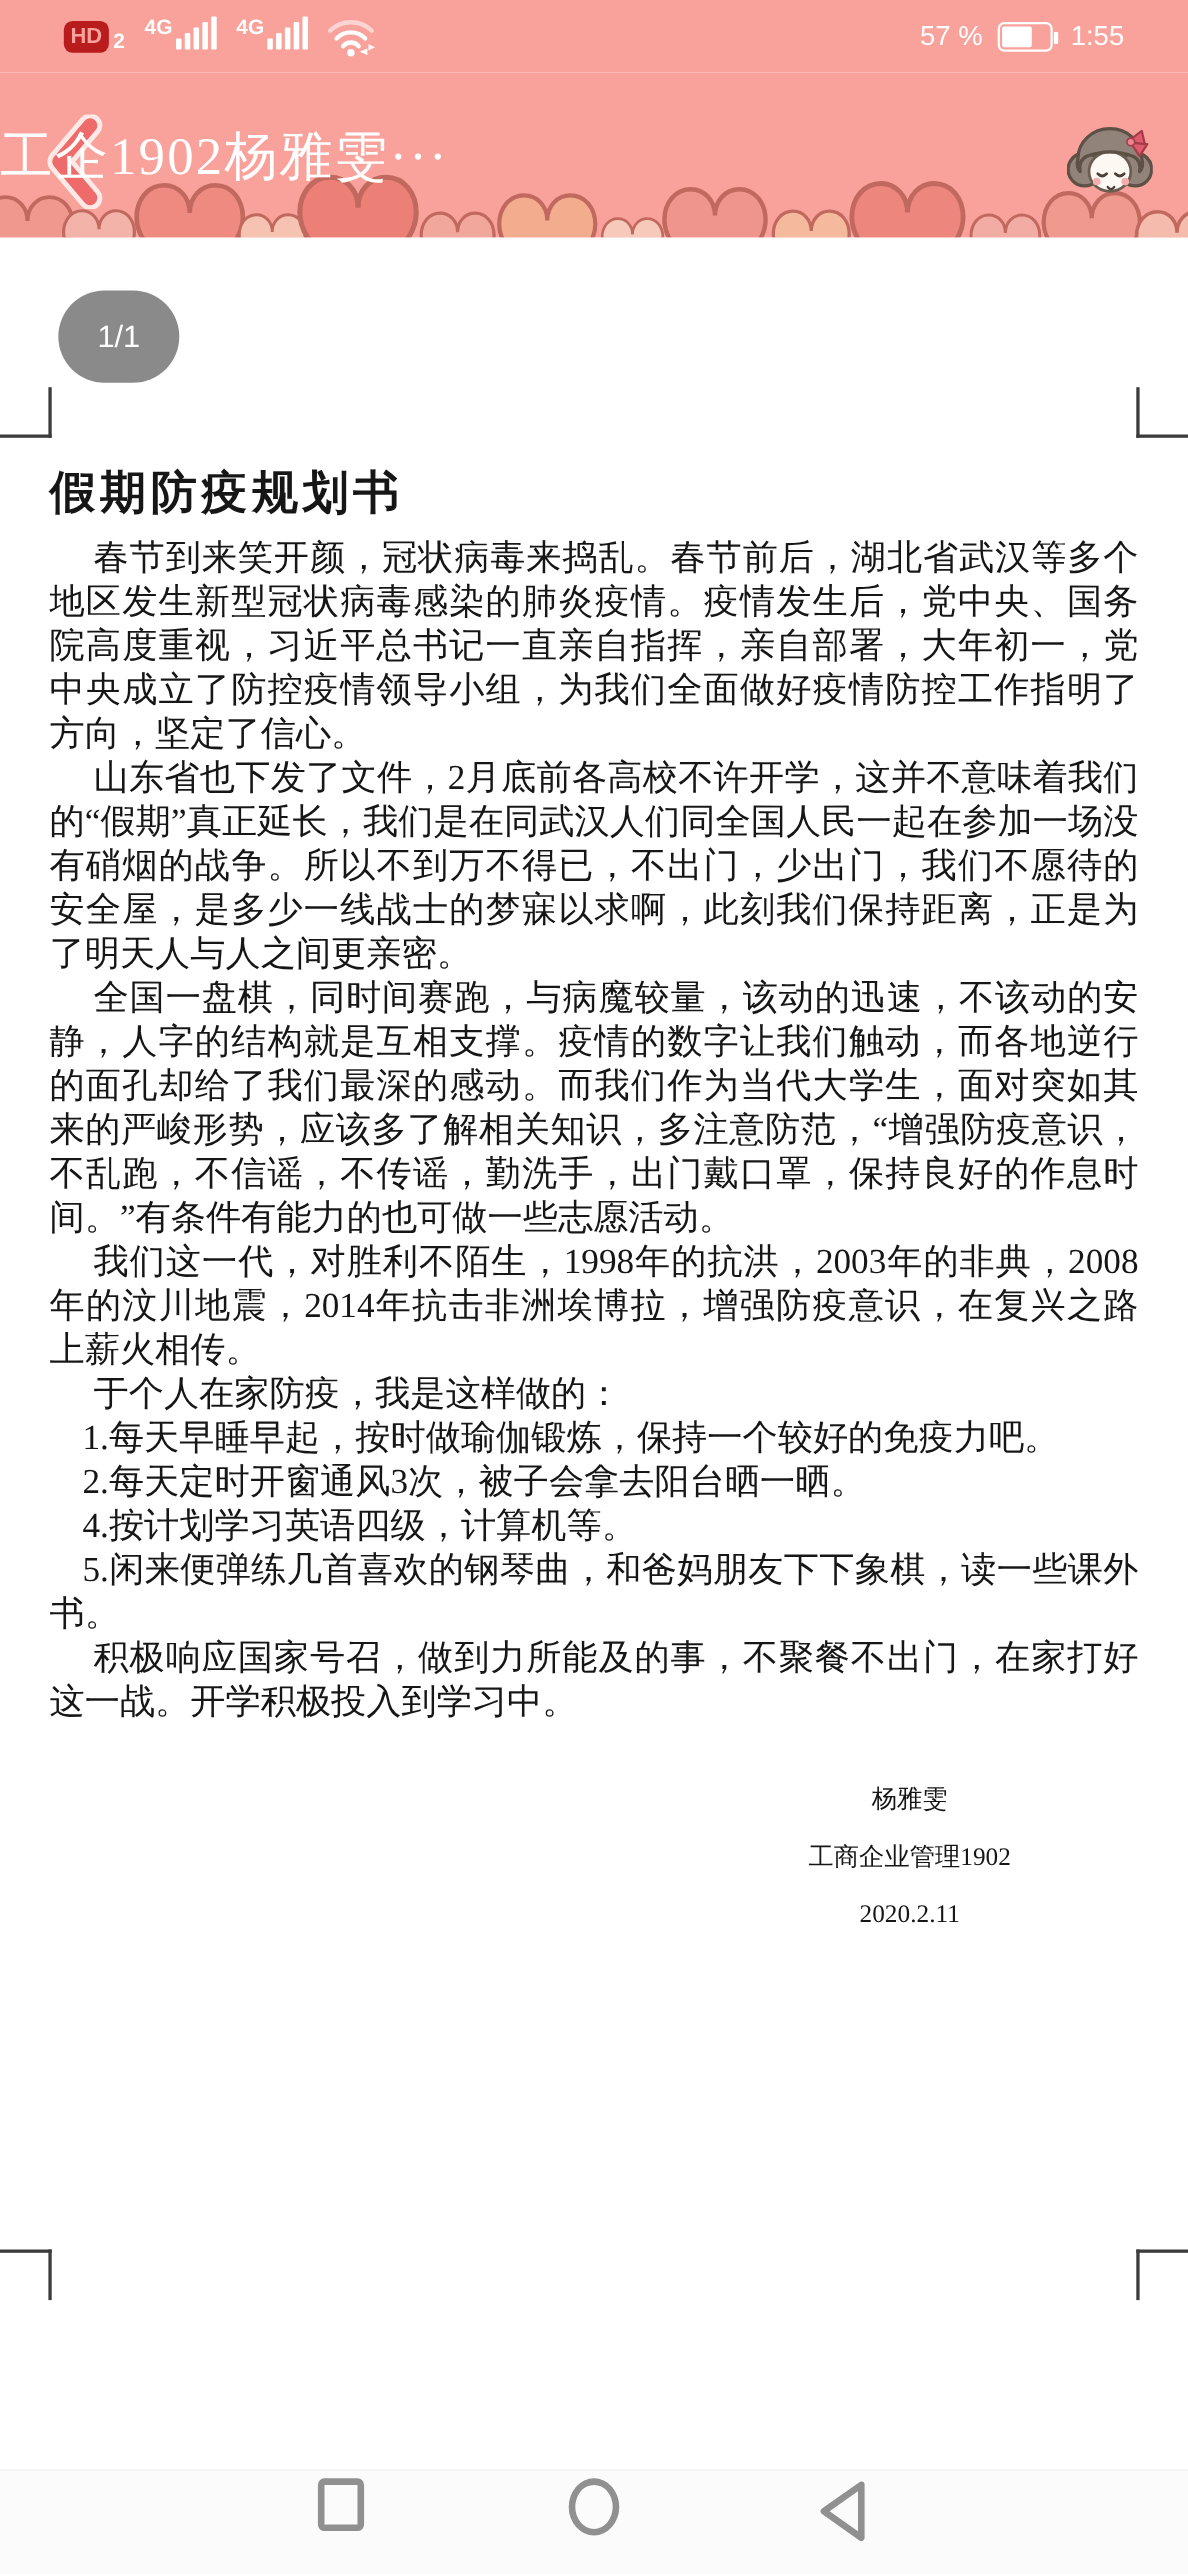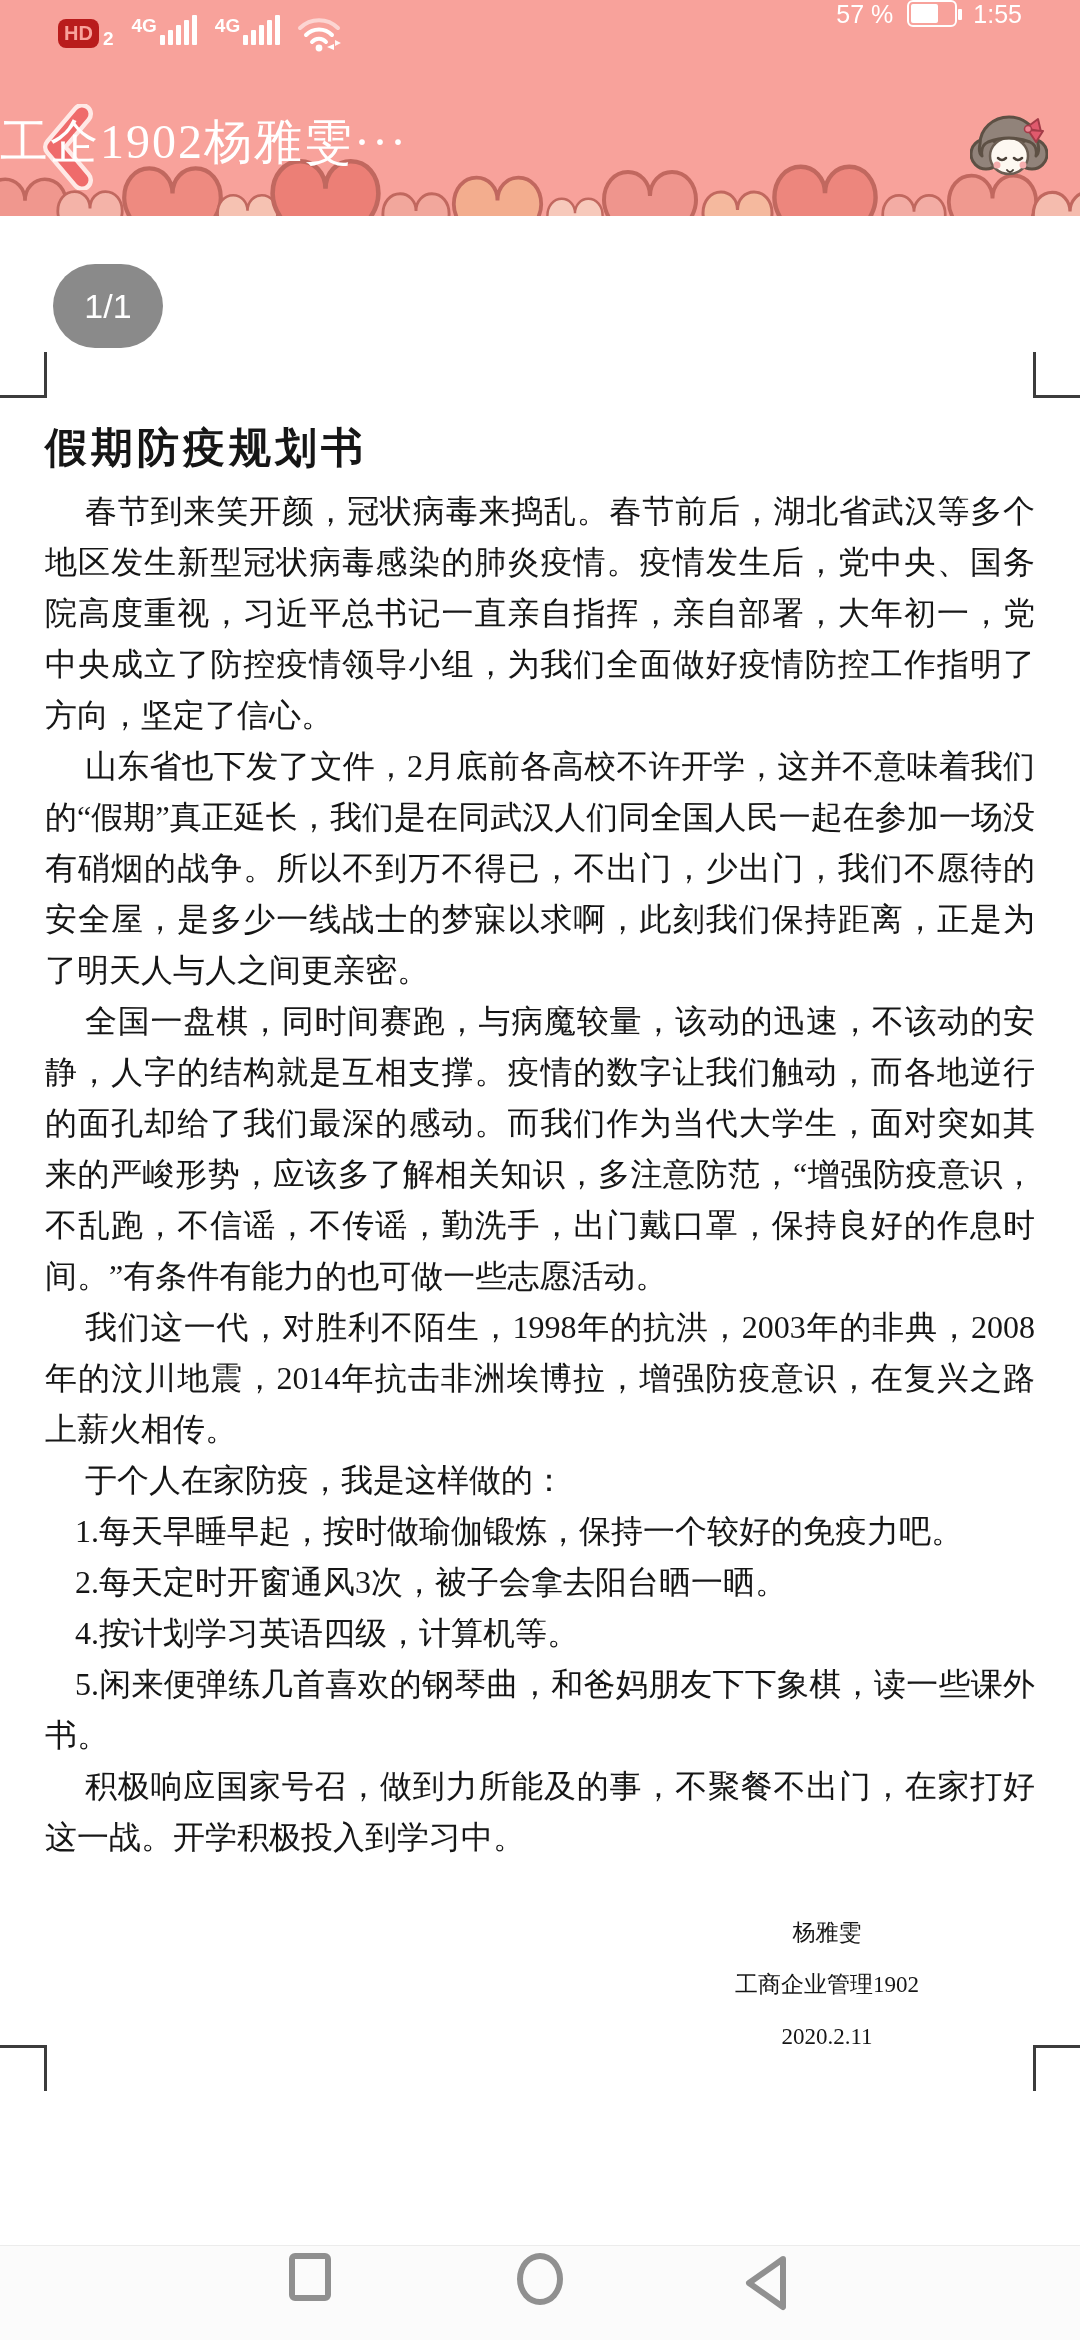--- a/index.html
+++ b/index.html
@@ -9,45 +9,45 @@
 
   
   .status-bar { position:absolute; left:0; top:0; width:1080px; height:66px; background:#f8a29b; color:#ffffff; }
   .sb-left { position:absolute; left:58px; top:0; height:66px; display:flex; align-items:center; gap:10px; }
   .hd-badge { background:#b91c1c; color:#f8a29b; font-weight:bold; font-size:20px; border-radius:8px; padding:3px 6px; letter-spacing:0; }
   .hd-sub { color:#ffffff; font-weight:bold; font-size:19px; margin-left:-6px; margin-top:12px; }
   .net-group { display:flex; align-items:flex-end; gap:3px; margin-left:8px; }
   .net-label { font-size:19px; font-weight:bold; margin-bottom:14px; }
   .bars { display:flex; align-items:flex-end; gap:3px; height:30px; margin-bottom:6px; }
   .bars i { display:block; width:5px; background:#ffffff; border-radius:1px; }
-  .sb-right { position:absolute; right:58px; top:0; height:66px; display:flex; gap:10px; }
+  .sb-right { position:absolute; right:58px; top:0; height:66px; display:flex; align-items:center; gap:10px; }
   .sb-text { font-size:25px; font-weight:normal; }
   .battery { position:relative; width:50px; height:27px; border:2px solid #ffffff; border-radius:6px; margin-left:4px; }
   .battery .fill { position:absolute; left:2px; top:2px; bottom:2px; width:57%; background:#ffffff; border-radius:2px; }
   .battery .cap { position:absolute; right:-7px; top:7px; width:4px; height:11px; background:#ffffff; border-radius:1px; }
 
   
   .header { position:absolute; left:0; top:66px; width:1080px; height:150px; background:#f8a29b; overflow:hidden; }
   .hearts { position:absolute; left:0; bottom:-4px; width:1080px; height:86px; }
   .back-btn { position:absolute; left:40px; top:38px; width:62px; height:86px; cursor:pointer; }
   .header-title { position:absolute; left:0; top:44px; width:1080px; text-align:left; color:#ffffff; font-size:48px; letter-spacing:2px; font-family:"Liberation Serif", serif; }
   .avatar { position:absolute; right:32px; top:40px; width:78px; height:84px; }
 
   
   .doc-view { position:absolute; left:0; top:216px; width:1080px; height:2029px; background:#ffffff; overflow:hidden; }
-  .page-badge { position:absolute; left:53px; top:48px; width:110px; height:84px; background:#8a8a8a; border-radius:42px; color:#ffffff; font-size:34px; display:flex; align-items:center; justify-content:center; }
+  .page-badge { position:absolute; left:53px; top:48px; width:110px; height:84px; background:#8a8a8a; border-radius:42px; color:#ffffff; font-size:28px; display:flex; align-items:center; justify-content:center; }
   .mark { position:absolute; }
   .mark-tl { left:0; top:136px; width:47px; height:46px; border-right:3px solid #3c3c3c; border-bottom:3px solid #3c3c3c; }
   .mark-tr { right:0; top:136px; width:47px; height:46px; border-left:3px solid #3c3c3c; border-bottom:3px solid #3c3c3c; }
   .mark-bl { left:0; top:1829px; width:47px; height:46px; border-right:3px solid #3c3c3c; border-top:3px solid #3c3c3c; }
   .mark-br { right:0; top:1829px; width:47px; height:46px; border-left:3px solid #3c3c3c; border-top:3px solid #3c3c3c; }
 
   .doc { position:absolute; left:45px; top:204px; width:990px; color:#161616; font-family:"Liberation Serif", serif; }
   .doc h1 { text-align:left; font-size:42px; font-weight:bold; margin-bottom:10px; letter-spacing:4px; }
-  .doc p { font-size:32px; line-height:51px; text-indent:40px; text-align:justify; }
+  .doc p { font-size:32px; line-height:40px; text-indent:40px; text-align:justify; }
   .doc p.li { text-indent:30px; }
   .signature { margin-top:44px; text-align:right; padding-right:48px; }
   .signature div { font-size:23px; line-height:52px; }
   .sig-inner { display:inline-block; text-align:center; min-width:320px; }
 
   
   .nav-bar { position:absolute; left:0; top:2245px; width:1080px; height:95px; background:#fbfbfb; border-top:1px solid #ececec; }
   .nav-btn { position:absolute; top:0; width:120px; height:70px; display:flex; align-items:flex-start; justify-content:center; padding-top:7px; cursor:pointer; }
   .nav-recents { left:250px; }
   .nav-home { left:480px; }

